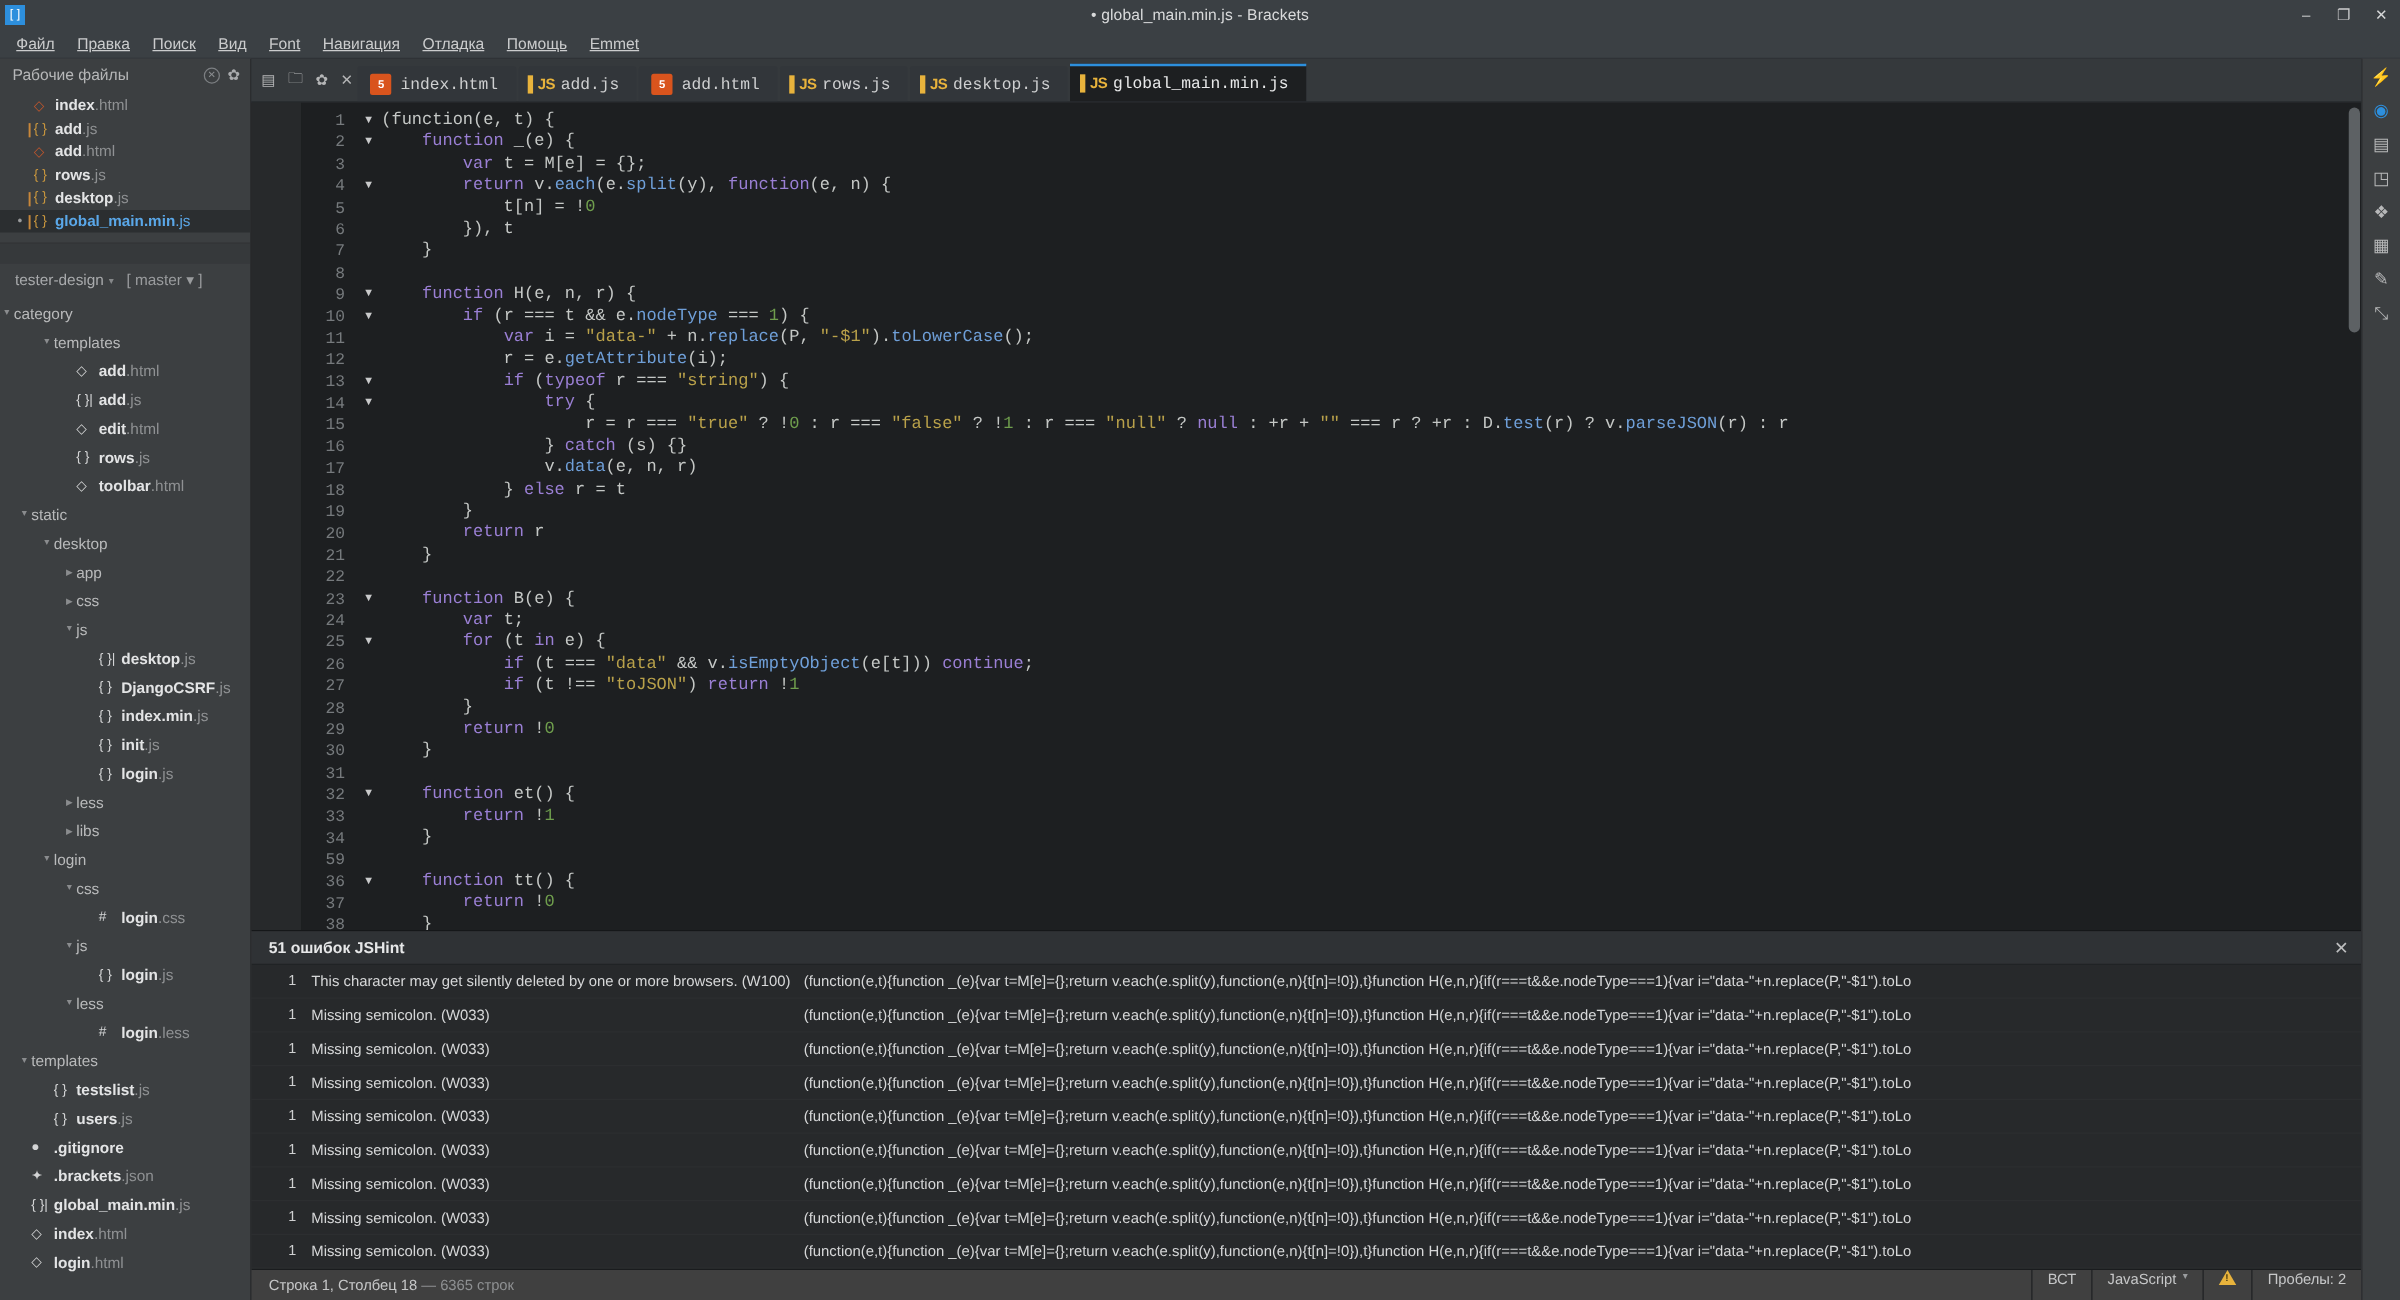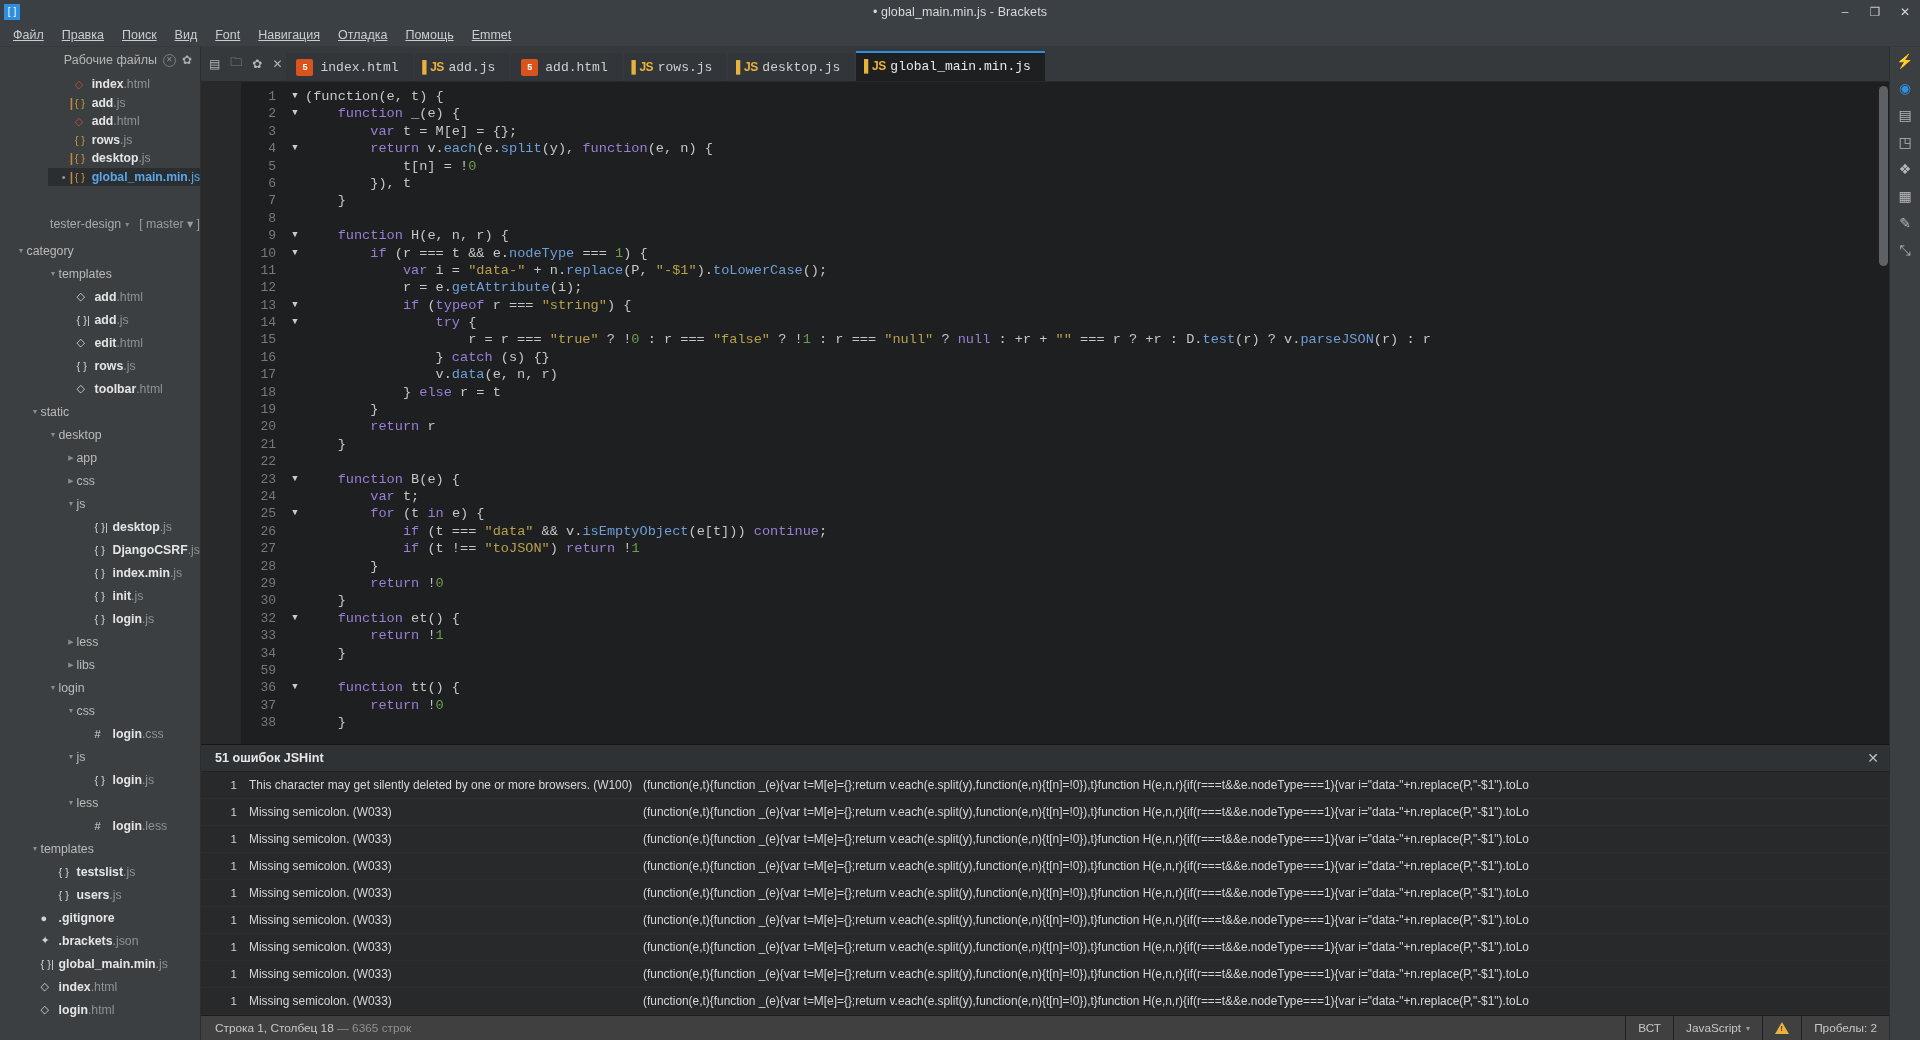--- a/index.html
+++ b/index.html
@@ -41,21 +41,21 @@
   .menu-item {
     font-size: 12.5px; color: #cbcccd; padding: 2px 9px; white-space: nowrap; text-decoration: underline;
   }
 
   
   .body-row { flex: 1; display: flex; min-height: 0; }
 
   
   .sidebar {
     width: 201px; flex: none; background: #3c3f41; display: flex; flex-direction: column;
-    border-right: 1px solid #2b2d2f; position: relative; align-items: flex-end;
+    border-right: 1px solid #2b2d2f; position: relative;
   }
   .wf-header {
     height: 26px; display: flex; align-items: center; padding: 0 8px 0 10px;
     font-size: 12.5px; color: #b6b7b8; gap: 6px;
   }
   .wf-header .ttl { flex: 1; }
   .icon-circle-x {
     width: 13px; height: 13px; border: 1px solid #7c7f82; border-radius: 50%;
     display: flex; align-items: center; justify-content: center;
     font-size: 8px; color: #8b8e91; line-height: 1;
@@ -176,21 +176,21 @@
   }
 
   
   .statusbar {
     height: 25px; flex: none; background: #404040; display: flex; align-items: center;
     font-size: 11.8px; color: #c6c7c8; border-top: 1px solid #1a1c1e;
   }
   .sb-left { padding-left: 14px; flex: 1; white-space: nowrap; }
   .sb-left .dim { color: #8e9092; }
   .sb-cell {
-    padding: 0 12px; height: 25px; display: flex; align-items: center; gap: 5px;
+    padding: 0 12px; height: 25px; display: flex; align-items: flex-start; gap: 5px;
     border-left: 1px solid #1f2123; white-space: nowrap;
   }
   .warn-tri {
     width: 0; height: 0; border-left: 7px solid transparent; border-right: 7px solid transparent;
     border-bottom: 12px solid #e8b33c; position: relative;
   }
   .warn-tri::after {
     content: "!"; position: absolute; left: -2px; top: 2px; font-size: 8px; color: #4a3a10;
     font-weight: bold;
   }
@@ -533,20 +533,21 @@
               <div class="cline"><span class="lnum">21</span><span class="fold"></span><span class="ctext"><span class="pln">    }</span></span></div>
               <div class="cline"><span class="lnum">22</span><span class="fold"></span><span class="ctext"><span class="pln"></span></span></div>
               <div class="cline"><span class="lnum">23</span><span class="fold">▼</span><span class="ctext"><span class="pln">    </span><span class="kw">function</span><span class="pln"> B(e) {</span></span></div>
               <div class="cline"><span class="lnum">24</span><span class="fold"></span><span class="ctext"><span class="pln">        </span><span class="kw">var</span><span class="pln"> t;</span></span></div>
               <div class="cline"><span class="lnum">25</span><span class="fold">▼</span><span class="ctext"><span class="pln">        </span><span class="kw">for</span><span class="pln"> (t </span><span class="kw">in</span><span class="pln"> e) {</span></span></div>
               <div class="cline"><span class="lnum">26</span><span class="fold"></span><span class="ctext"><span class="pln">            </span><span class="kw">if</span><span class="pln"> (t === </span><span class="str">"data"</span><span class="pln"> &amp;&amp; v.</span><span class="mtd">isEmptyObject</span><span class="pln">(e[t])) </span><span class="kw">continue</span><span class="pln">;</span></span></div>
               <div class="cline"><span class="lnum">27</span><span class="fold"></span><span class="ctext"><span class="pln">            </span><span class="kw">if</span><span class="pln"> (t !== </span><span class="str">"toJSON"</span><span class="pln">) </span><span class="kw">return</span><span class="pln"> !</span><span class="num">1</span></span></div>
               <div class="cline"><span class="lnum">28</span><span class="fold"></span><span class="ctext"><span class="pln">        }</span></span></div>
               <div class="cline"><span class="lnum">29</span><span class="fold"></span><span class="ctext"><span class="pln">        </span><span class="kw">return</span><span class="pln"> !</span><span class="num">0</span></span></div>
               <div class="cline"><span class="lnum">30</span><span class="fold"></span><span class="ctext"><span class="pln">    }</span></span></div>
+              <div class="cline"><span class="lnum">31</span><span class="fold"></span><span class="ctext"><span class="pln"></span></span></div>
               <div class="cline"><span class="lnum">32</span><span class="fold">▼</span><span class="ctext"><span class="pln">    </span><span class="kw">function</span><span class="pln"> et() {</span></span></div>
               <div class="cline"><span class="lnum">33</span><span class="fold"></span><span class="ctext"><span class="pln">        </span><span class="kw">return</span><span class="pln"> !</span><span class="num">1</span></span></div>
               <div class="cline"><span class="lnum">34</span><span class="fold"></span><span class="ctext"><span class="pln">    }</span></span></div>
               <div class="cline"><span class="lnum">59</span><span class="fold"></span><span class="ctext"><span class="pln"></span></span></div>
               <div class="cline"><span class="lnum">36</span><span class="fold">▼</span><span class="ctext"><span class="pln">    </span><span class="kw">function</span><span class="pln"> tt() {</span></span></div>
               <div class="cline"><span class="lnum">37</span><span class="fold"></span><span class="ctext"><span class="pln">        </span><span class="kw">return</span><span class="pln"> !</span><span class="num">0</span></span></div>
               <div class="cline"><span class="lnum">38</span><span class="fold"></span><span class="ctext"><span class="pln">    }</span></span></div>
             </div>
           <div class="scroll-v"></div>
         </div>

